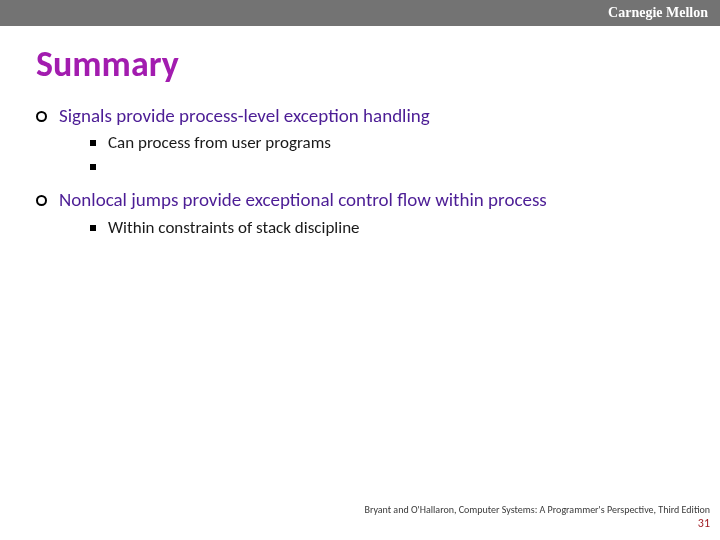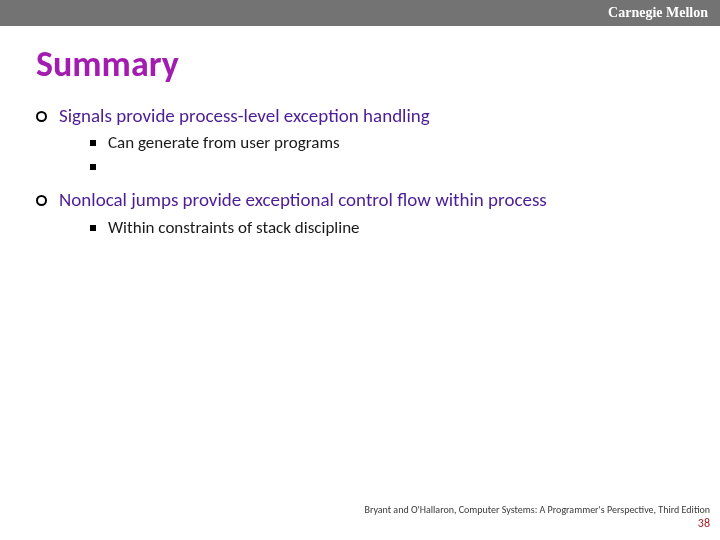--- a/index.html
+++ b/index.html
@@ -108,21 +108,21 @@
 
 <div class="content">
 
   <div class="top-item">
     <span class="top-bullet"></span>
     <span class="top-text">Signals provide process-level exception handling</span>
   </div>
   <div class="sub-list">
     <div class="sub-item">
       <span class="sub-bullet"></span>
-      <span class="sub-text">Can generate from user programs</span>
+      <span class="sub-text">Can process from user programs</span>
     </div>
     <div class="sub-item">
       <span class="sub-bullet"></span>
     </div>
   </div>
 
   <div class="top-item">
     <span class="top-bullet"></span>
     <span class="top-text">Nonlocal jumps provide exceptional control flow within process</span>
   </div>
@@ -130,14 +130,14 @@
     <div class="sub-item">
       <span class="sub-bullet"></span>
       <span class="sub-text">Within constraints of stack discipline</span>
     </div>
   </div>
 
 </div>
 
 <div class="footer">
   <span>Bryant and O'Hallaron, Computer Systems: A Programmer's Perspective, Third Edition</span>
-  <span class="page-num">38</span>
+  <span class="page-num">31</span>
 </div>
 
 </body></html>

